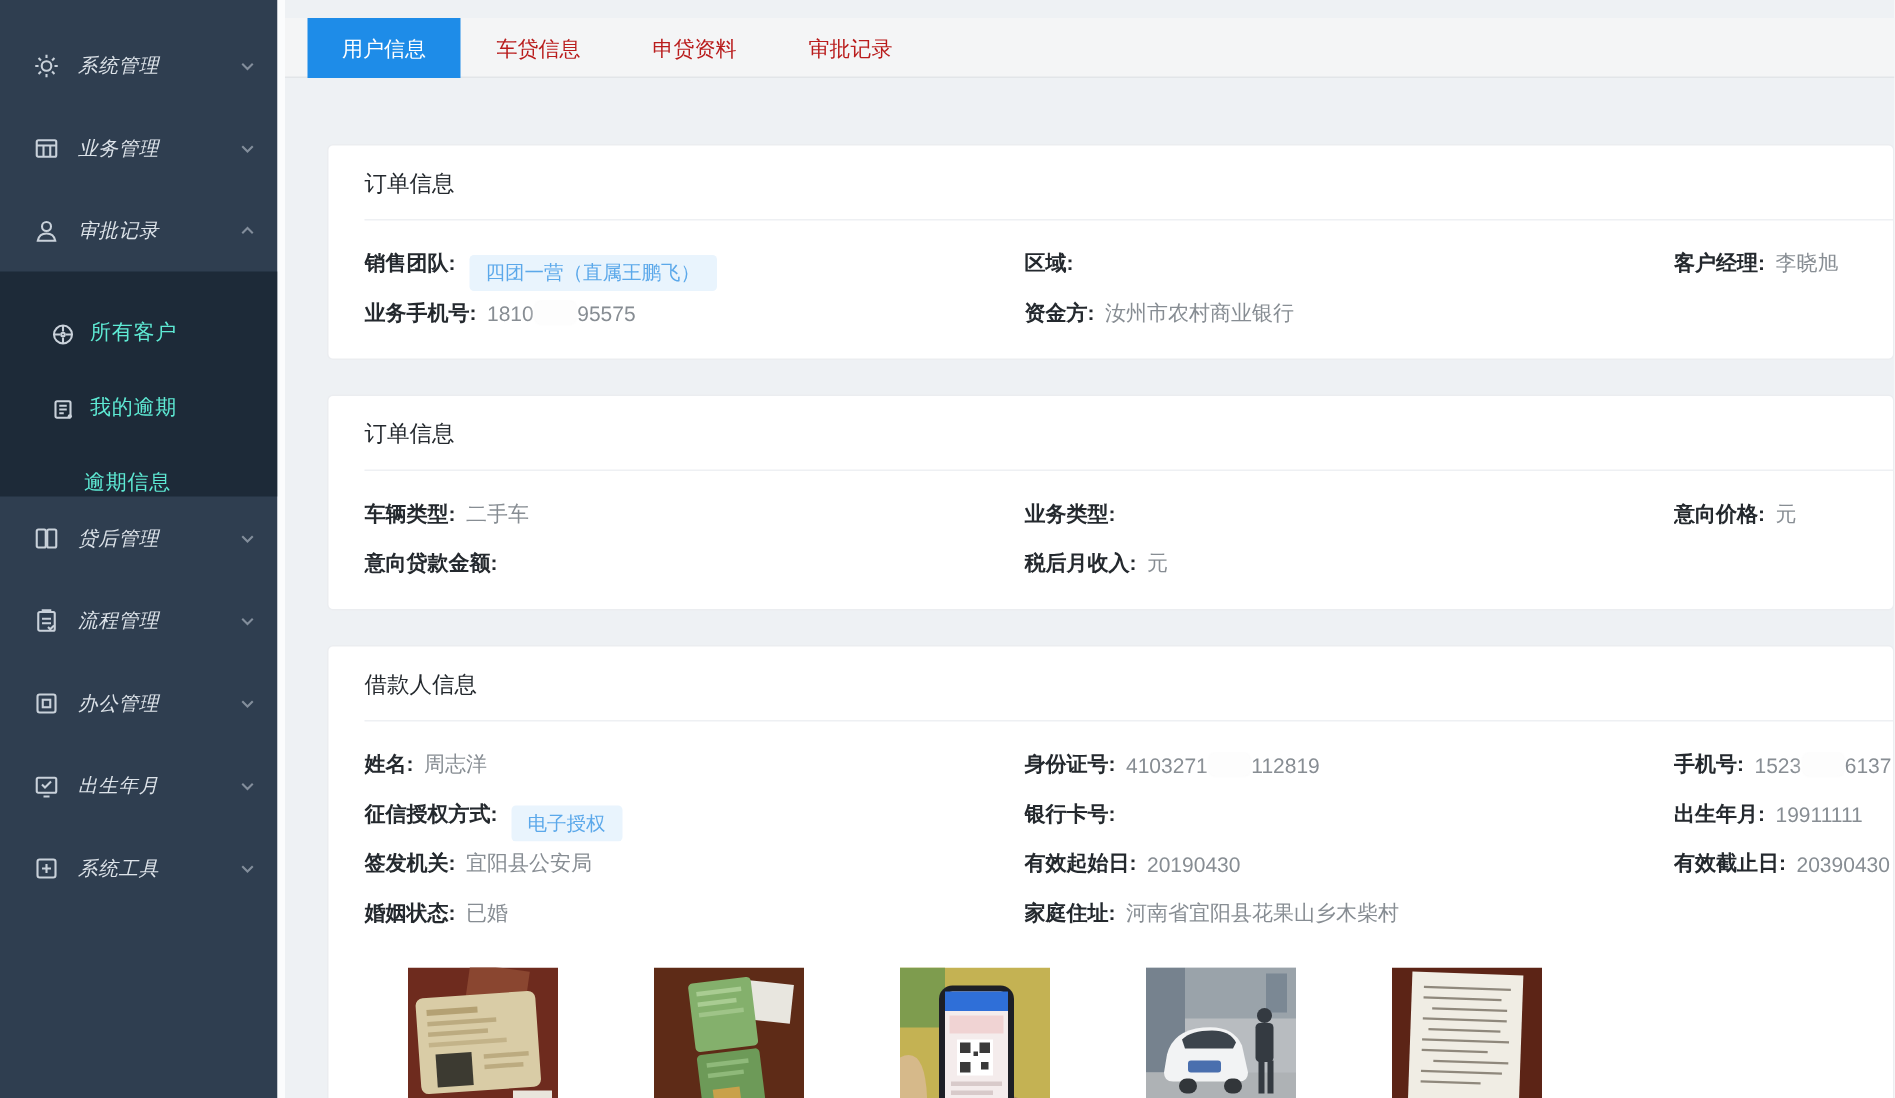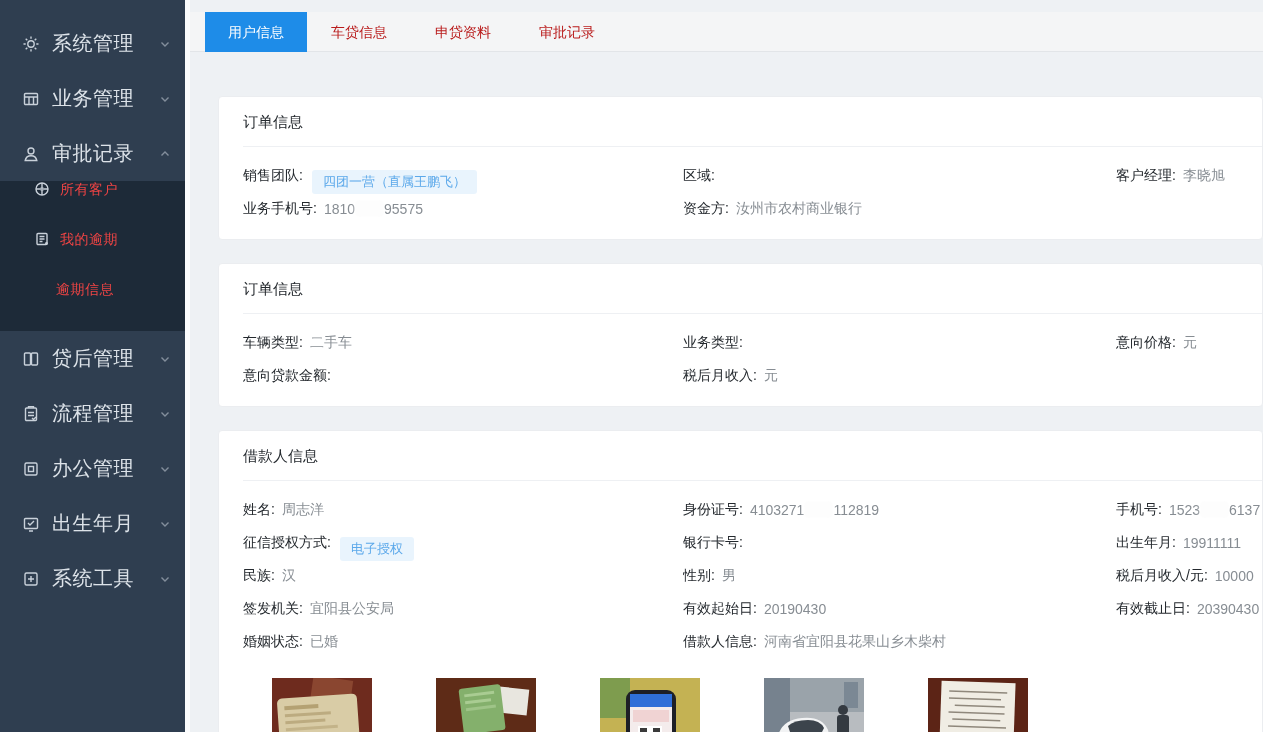--- a/index.html
+++ b/index.html
@@ -3,44 +3,44 @@
 <meta charset="utf-8">
 <style>
   * { margin:0; padding:0; box-sizing:border-box; }
   html,body { width:1263px; height:732px; overflow:hidden; font-family:"Liberation Sans","DejaVu Sans",sans-serif; }
   .app { display:flex; width:1263px; height:732px; background:#eef1f4; }
 
   
   .sidebar { width:185px; min-width:185px; height:100%; background:#2f3e50; padding-top:16px; }
   .s-item { height:55px; display:flex; align-items:center; padding:0 14px 0 22px; cursor:pointer; color:#dde3e9; }
   .s-item .s-ico { width:18px; height:18px; margin-right:12px; display:flex; align-items:center; justify-content:center; }
-  .s-item .s-label { font-size:20px; flex:1; letter-spacing:.5px; }
+  .s-item .s-label { font-size:13px; flex:1; letter-spacing:.5px;font-style:italic; }
   .chev { width:12px; height:12px; opacity:.55; display:flex; align-items:center; }
   .submenu { background:#1d2a38; }
-  .sub-item { height:50px; display:flex; align-items:flex-start; padding-left:34px; color:#ef4444; cursor:pointer; }
+  .sub-item { height:50px; display:flex; align-items:flex-end; padding-left:34px; color:#5eead4; cursor:pointer; }
   .sub-item .s-ico { width:16px; height:16px; margin-right:10px; display:flex; align-items:center; justify-content:center; }
   .sub-item .s-label { font-size:14px; letter-spacing:.5px; }
   .sub-item.noicon { padding-left:56px; }
   svg.ic { stroke:#c9d1da; fill:none; stroke-width:1.4; }
 
   
   .main { flex:1; display:flex; flex-direction:column; padding-top:12px; min-width:0;gap:28px; }
   .gap-strip { width:5px; min-width:5px; background:#fbfcfd; }
   .tabbar { height:40px; background:#f4f5f6; border-bottom:1px solid #e2e5e8; display:flex; align-items:stretch; padding-left:15px; }
   .tab { height:40px; line-height:40px; padding:0 24px; font-size:14px; color:#b91c1c; cursor:pointer; }
   .tab.active { background:#1e8ce8; color:#ffffff; padding:0 23px; }
 
   .content { flex:1; overflow:hidden; padding:16px 0 0 28px; }
   .card { background:#ffffff; border:1px solid #ebedf0; border-radius:4px; padding:16px 0 14px 24px; margin-bottom:23px; }
   .card-title { font-size:15px; font-weight:400; color:#24292e; }
   .card-divider { height:1px; background:#eef0f3; margin:14px 0 0 0; }
   .rows { padding-top:12px; }
   .frow { display:grid; grid-template-columns:440px 433px 1fr; align-items:center; height:33px; }
   .cell { display:flex; align-items:center; white-space:nowrap; overflow:hidden; }
-  .flabel { font-size:14px; font-weight:400; color:#24292e; }
+  .flabel { font-size:14px; font-weight:700; color:#24292e; }
   .fvalue { font-size:14px; color:#878d93; margin-left:7px; }
   .tag { display:inline-block; margin-left:9px; background:#e9f4fd; color:#5ba8ea; border-radius:3px; font-size:13px; padding:3px 11px; cursor:pointer;margin-top:12px; }
   .censor { display:inline-block; width:27px; height:15px; background:#fdfdfd; border-radius:4px; vertical-align:-2px; box-shadow:0 0 4px 1px rgba(255,255,255,.9), 0 0 2px rgba(0,0,0,.05); margin:0 1px; }
 
   
   .photos { display:flex; gap:64px; padding:20px 0 0 29px; }
   .photo { width:100px; }
   .thumb { width:100px; height:103px; display:block; cursor:pointer; }
 </style>
 </head>
@@ -304,53 +304,39 @@
               <span class="flabel">银行卡号:</span>
               <span class="fvalue"></span>
             </div>
             <div class="cell">
               <span class="flabel">出生年月:</span>
               <span class="fvalue">19911111</span>
             </div>
           </div>
           <div class="frow">
             <div class="cell">
-              <span class="flabel">民族:</span>
-              <span class="fvalue">汉</span>
-            </div>
-            <div class="cell">
-              <span class="flabel">性别:</span>
-              <span class="fvalue">男</span>
-            </div>
-            <div class="cell">
-              <span class="flabel">税后月收入/元:</span>
-              <span class="fvalue">10000</span>
-            </div>
-          </div>
-          <div class="frow">
-            <div class="cell">
               <span class="flabel">签发机关:</span>
               <span class="fvalue">宜阳县公安局</span>
             </div>
             <div class="cell">
               <span class="flabel">有效起始日:</span>
               <span class="fvalue">20190430</span>
             </div>
             <div class="cell">
               <span class="flabel">有效截止日:</span>
               <span class="fvalue">20390430</span>
             </div>
           </div>
           <div class="frow">
             <div class="cell">
               <span class="flabel">婚姻状态:</span>
               <span class="fvalue">已婚</span>
             </div>
             <div class="cell">
-              <span class="flabel">借款人信息:</span>
+              <span class="flabel">家庭住址:</span>
               <span class="fvalue">河南省宜阳县花果山乡木柴村</span>
             </div>
             <div class="cell"></div>
           </div>
         </div>
 
         <div class="photos">
 
           <div class="photo">
             <svg class="thumb" viewBox="0 0 100 103">

